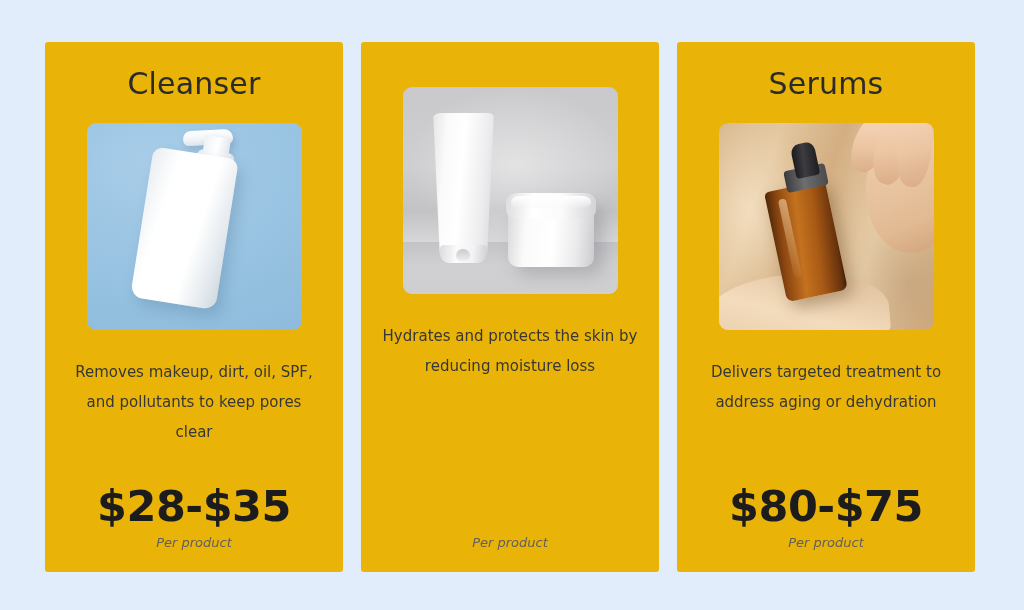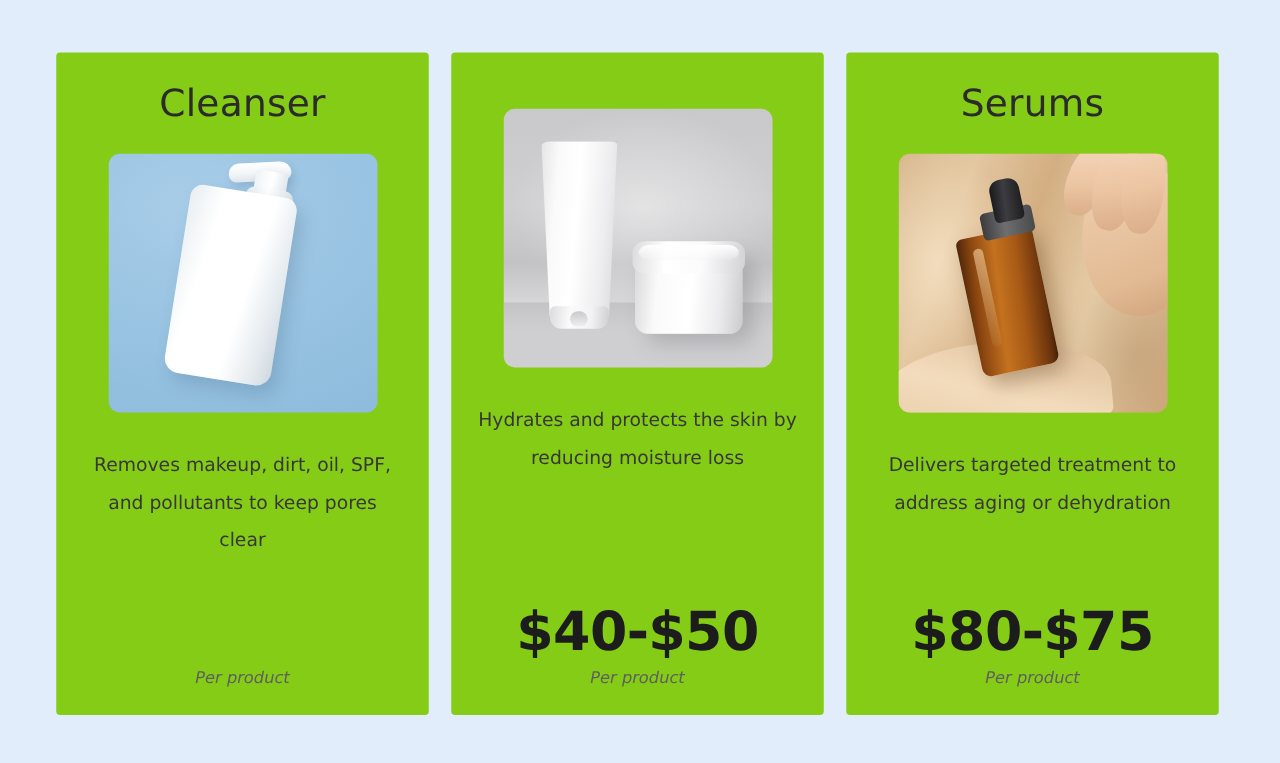--- a/index.html
+++ b/index.html
@@ -23,21 +23,21 @@
     width: 930px;
     height: 530px;
     display: flex;
     justify-content: space-between;
     align-items: stretch;
   }
 
   .card {
     width: 298px;
     height: 530px;
-    background: #84cc16;
+    background: #eab308;
     border-radius: 3px;
     display: flex;
     flex-direction: column;
     align-items: center;
     padding-top: 24px;
   }
 
   .card-title {
     font-size: 30px;
     font-weight: 400;
@@ -312,39 +312,39 @@
     <div class="product-image img-cleanser">
       <div class="pump-head"></div>
       <div class="pump-neck"></div>
       <div class="pump-collar"></div>
       <div class="pump-body"></div>
     </div>
 
     <div class="card-desc">Removes makeup, dirt, oil, SPF, and pollutants to keep pores clear</div>
 
     <div class="price-block">
+      <div class="price">$28-$35</div>
       <div class="per-product">Per product</div>
     </div>
   </div>
 
   <div class="card">
 
     <div class="product-image img-moist">
       <div class="moist-glow"></div>
       <div class="shelf-shadow"></div>
       <div class="tube"></div>
       <div class="tube-cap"></div>
       <div class="jar"></div>
       <div class="jar-lid"></div>
     </div>
 
     <div class="card-desc">Hydrates and protects the skin by reducing moisture loss</div>
 
     <div class="price-block">
-      <div class="price">$40-$50</div>
       <div class="per-product">Per product</div>
     </div>
   </div>
 
   <div class="card">
     <div class="card-title">Serums</div>
 
     <div class="product-image img-serum">
       <div class="serum-bg-soft"></div>
       <div class="cloth"></div>

